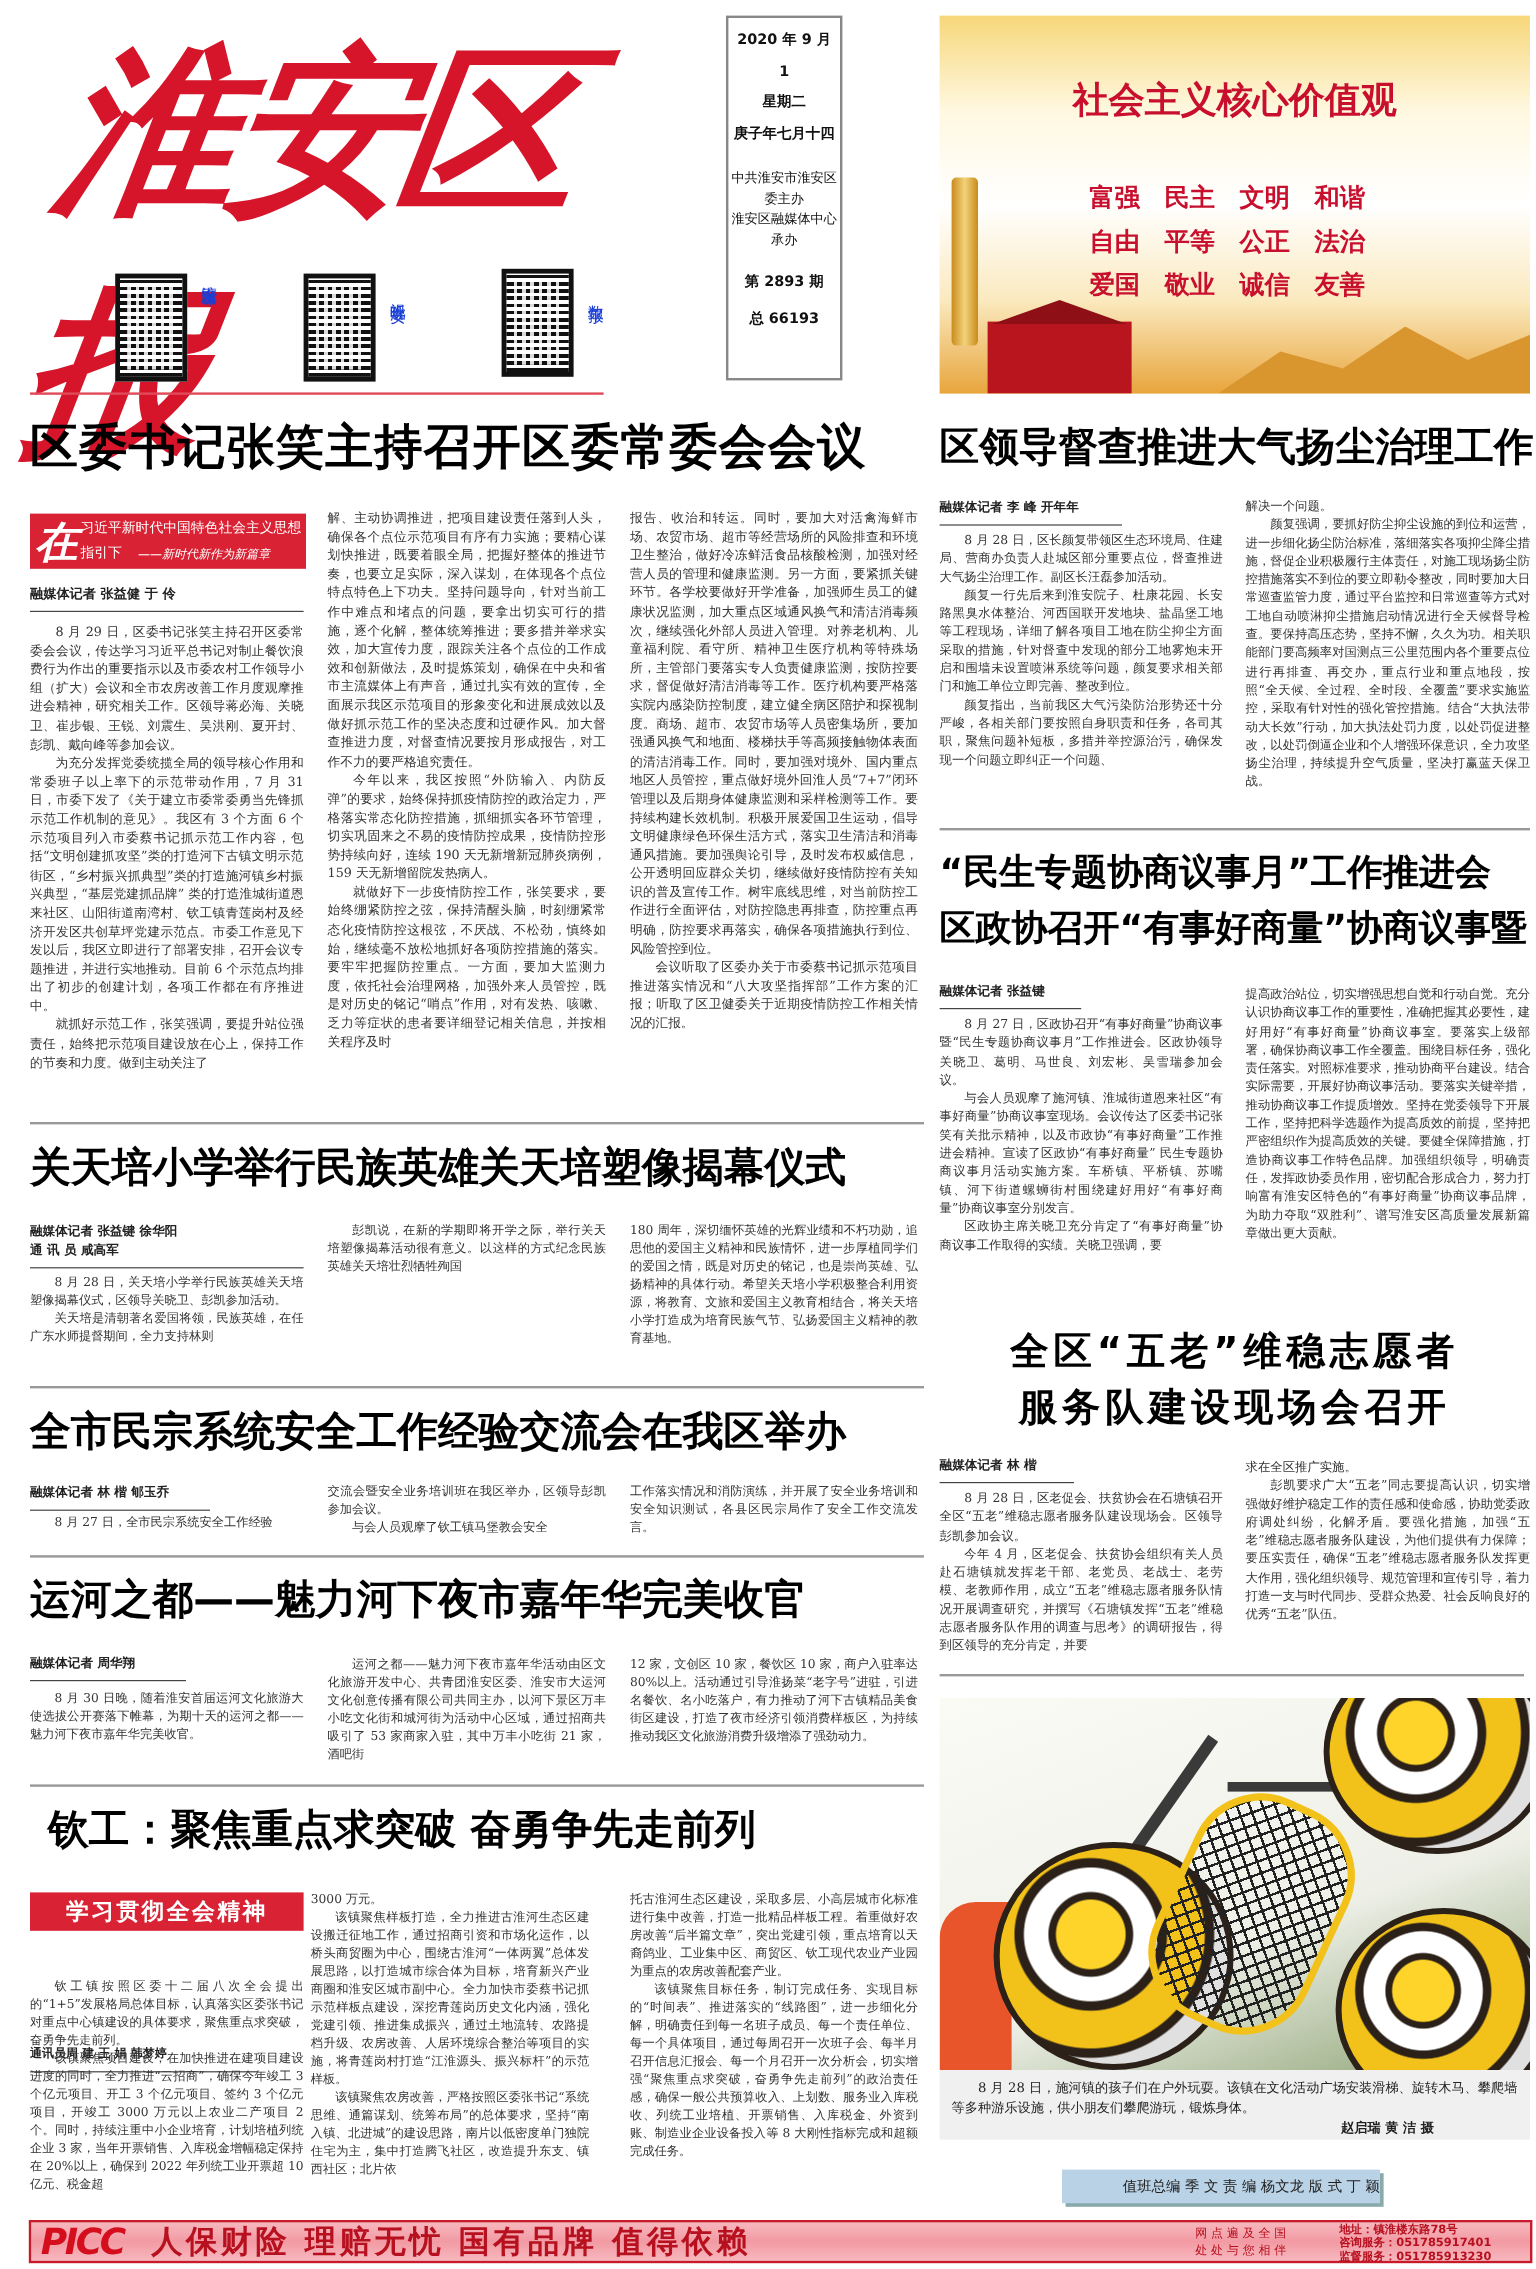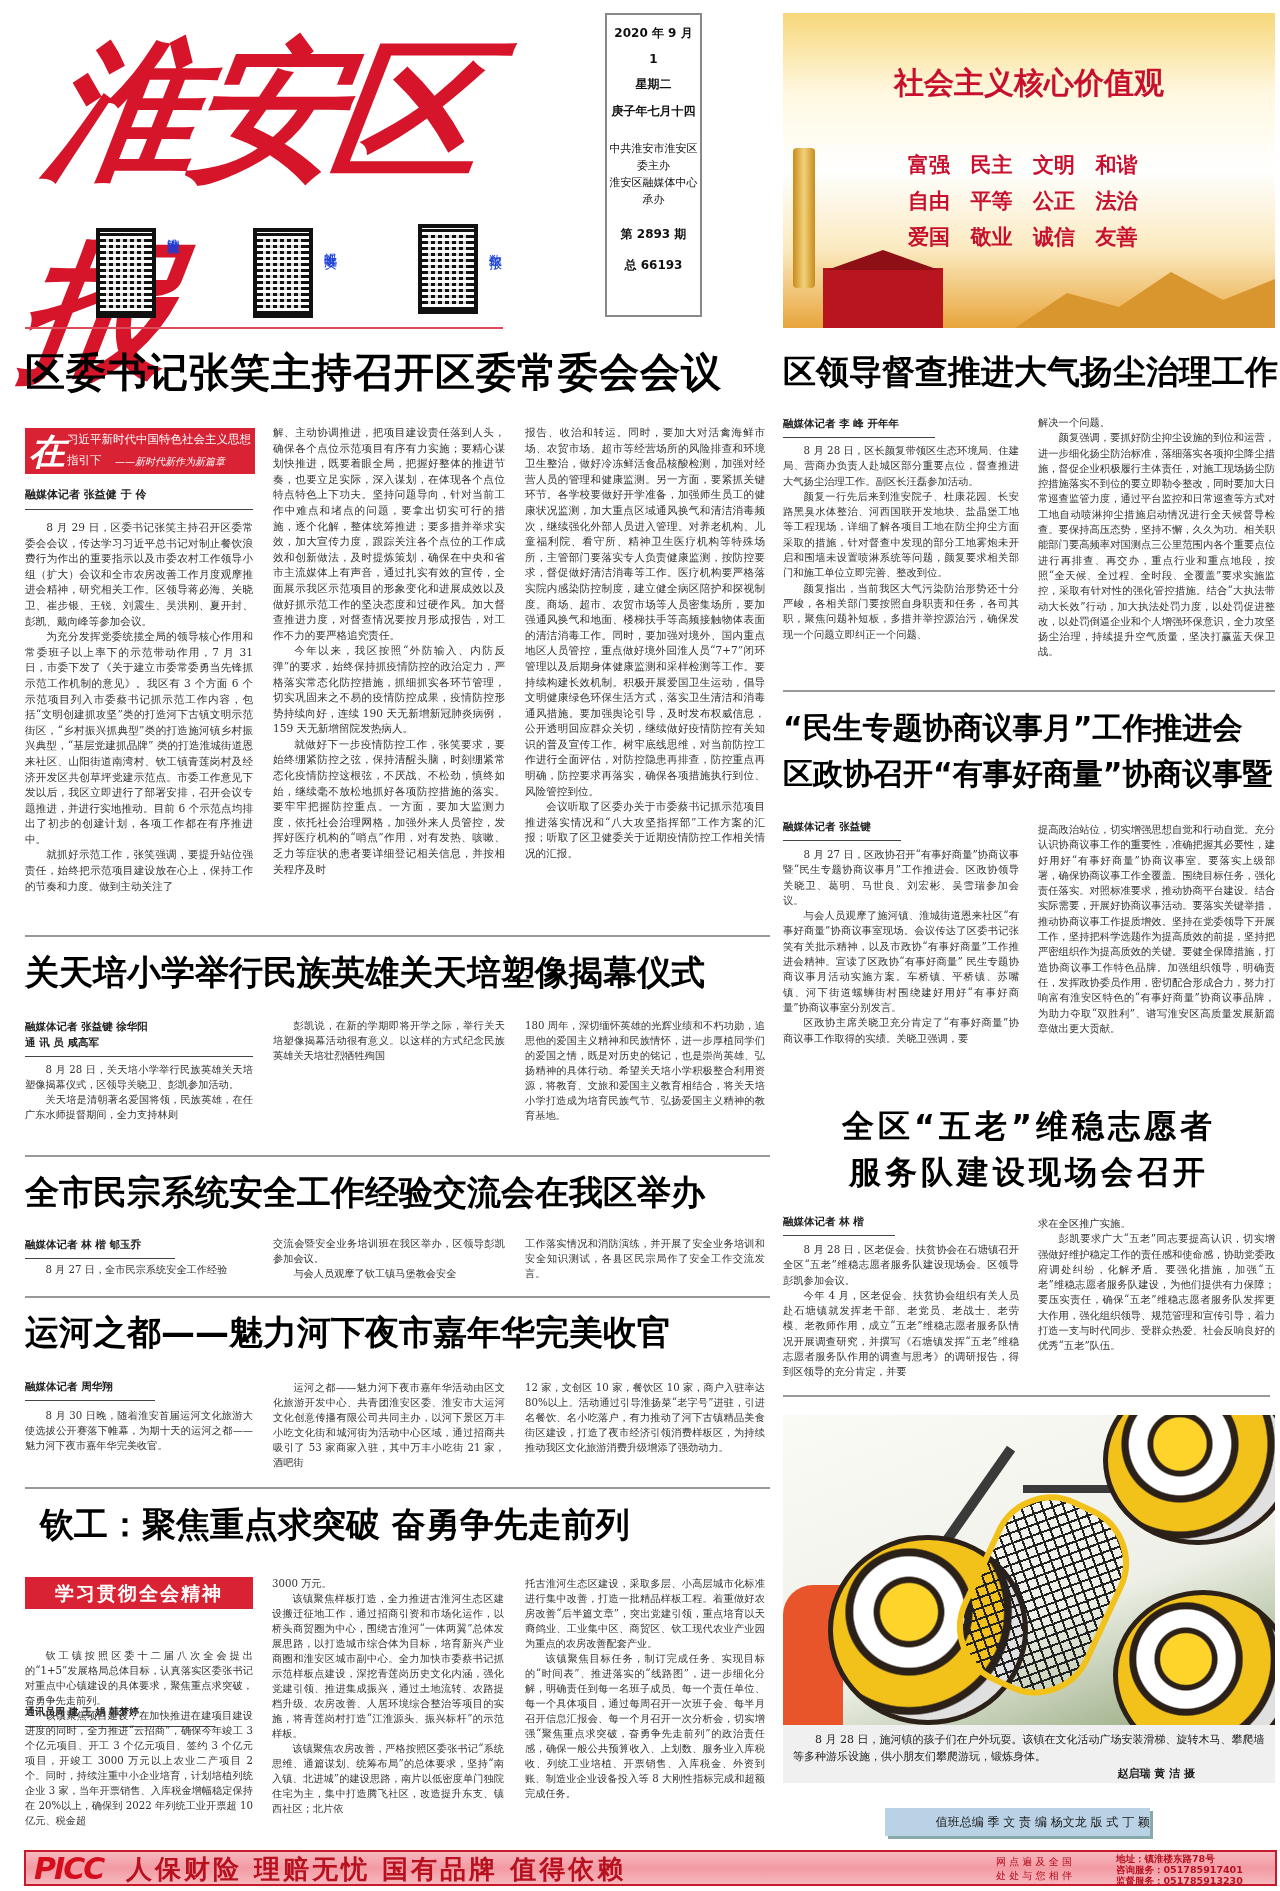--- a/index.html
+++ b/index.html
@@ -103,21 +103,21 @@
 
 <div class="abs byline" style="left:25px;top:487px;width:228px">融媒体记者  张益健  于  伶</div>
 <div class="col body" style="left:25px;top:520px;width:228px">
   <p>8 月 29 日，区委书记张笑主持召开区委常委会会议，传达学习习近平总书记对制止餐饮浪费行为作出的重要指示以及市委农村工作领导小组（扩大）会议和全市农房改善工作月度观摩推进会精神，研究相关工作。区领导蒋必海、关晓卫、崔步银、王锐、刘震生、吴洪刚、夏开封、彭凯、戴向峰等参加会议。</p>
   <p>为充分发挥党委统揽全局的领导核心作用和常委班子以上率下的示范带动作用，7 月 31 日，市委下发了《关于建立市委常委勇当先锋抓示范工作机制的意见》。我区有 3 个方面 6 个示范项目列入市委蔡书记抓示范工作内容，包括“文明创建抓攻坚”类的打造河下古镇文明示范街区，“乡村振兴抓典型”类的打造施河镇乡村振兴典型，“基层党建抓品牌” 类的打造淮城街道恩来社区、山阳街道南湾村、钦工镇青莲岗村及经济开发区共创草坪党建示范点。市委工作意见下发以后，我区立即进行了部署安排，召开会议专题推进，并进行实地推动。目前 6 个示范点均排出了初步的创建计划，各项工作都在有序推进中。</p>
   <p>就抓好示范工作，张笑强调，要提升站位强责任，始终把示范项目建设放在心上，保持工作的节奏和力度。做到主动关注了</p>
 </div>
 <div class="col body" style="left:273px;top:425px;width:232px">
   <p style="text-indent:0">解、主动协调推进，把项目建设责任落到人头，确保各个点位示范项目有序有力实施；要精心谋划快推进，既要着眼全局，把握好整体的推进节奏，也要立足实际，深入谋划，在体现各个点位特点特色上下功夫。坚持问题导向，针对当前工作中难点和堵点的问题，要拿出切实可行的措施，逐个化解，整体统筹推进；要多措并举求实效，加大宣传力度，跟踪关注各个点位的工作成效和创新做法，及时提炼策划，确保在中央和省市主流媒体上有声音，通过扎实有效的宣传，全面展示我区示范项目的形象变化和进展成效以及做好抓示范工作的坚决态度和过硬作风。加大督查推进力度，对督查情况要按月形成报告，对工作不力的要严格追究责任。</p>
   <p>今年以来，我区按照“外防输入、内防反弹”的要求，始终保持抓疫情防控的政治定力，严格落实常态化防控措施，抓细抓实各环节管理，切实巩固来之不易的疫情防控成果，疫情防控形势持续向好，连续 190 天无新增新冠肺炎病例，159 天无新增留院发热病人。</p>
-  <p>就做好下一步疫情防控工作，张笑要求，要始终绷紧防控之弦，保持清醒头脑，时刻绷紧常态化疫情防控这根弦，不厌战、不松劲，慎终如始，继续毫不放松地抓好各项防控措施的落实。要牢牢把握防控重点。一方面，要加大监测力度，依托社会治理网格，加强外来人员管控，发挥好医疗机构的“哨点”作用，对有发热、咳嗽、乏力等症状的患者要详细登记相关信息，并按相关程序及时</p>
+  <p>就做好下一步疫情防控工作，张笑要求，要始终绷紧防控之弦，保持清醒头脑，时刻绷紧常态化疫情防控这根弦，不厌战、不松劲，慎终如始，继续毫不放松地抓好各项防控措施的落实。要牢牢把握防控重点。一方面，要加大监测力度，依托社会治理网格，加强外来人员管控，既是对历史的铭记“哨点”作用，对有发热、咳嗽、乏力等症状的患者要详细登记相关信息，并按相关程序及时</p>
 </div>
 <div class="col body" style="left:525px;top:425px;width:240px">
   <p style="text-indent:0">报告、收治和转运。同时，要加大对活禽海鲜市场、农贸市场、超市等经营场所的风险排查和环境卫生整治，做好冷冻鲜活食品核酸检测，加强对经营人员的管理和健康监测。另一方面，要紧抓关键环节。各学校要做好开学准备，加强师生员工的健康状况监测，加大重点区域通风换气和清洁消毒频次，继续强化外部人员进入管理。对养老机构、儿童福利院、看守所、精神卫生医疗机构等特殊场所，主管部门要落实专人负责健康监测，按防控要求，督促做好清洁消毒等工作。医疗机构要严格落实院内感染防控制度，建立健全病区陪护和探视制度。商场、超市、农贸市场等人员密集场所，要加强通风换气和地面、楼梯扶手等高频接触物体表面的清洁消毒工作。同时，要加强对境外、国内重点地区人员管控，重点做好境外回淮人员“7+7”闭环管理以及后期身体健康监测和采样检测等工作。要持续构建长效机制。积极开展爱国卫生运动，倡导文明健康绿色环保生活方式，落实卫生清洁和消毒通风措施。要加强舆论引导，及时发布权威信息，公开透明回应群众关切，继续做好疫情防控有关知识的普及宣传工作。树牢底线思维，对当前防控工作进行全面评估，对防控隐患再排查，防控重点再明确，防控要求再落实，确保各项措施执行到位、风险管控到位。</p>
   <p>会议听取了区委办关于市委蔡书记抓示范项目推进落实情况和“八大攻坚指挥部”工作方案的汇报；听取了区卫健委关于近期疫情防控工作相关情况的汇报。</p>
 </div>
 
 <div class="abs grayrule" style="left:25px;top:935px;width:745px"></div>
 
 <div class="abs headline" style="left:783px;top:350px;width:492px;font-size:33px">区领导督查推进大气扬尘治理工作</div>
 <div class="abs byline" style="left:783px;top:415px;width:152px;font-size:10.5px">融媒体记者  李  峰    开年年</div>
@@ -194,21 +194,21 @@
 
 <div class="abs grayrule" style="left:25px;top:1487px;width:745px"></div>
 
 <div class="abs headline" style="left:40px;top:1502px;width:720px;font-size:34px">钦工：聚焦重点求突破  奋勇争先走前列</div>
 <div class="abs ribbon" style="left:25px;top:1577px;width:228px;height:32px;font-size:19px;font-weight:bold;text-align:center;line-height:32px;letter-spacing:2px">学习贯彻全会精神</div>
 <div class="abs byline" style="left:25px;top:1704px;width:190px;font-size:10px">通讯员周  建 王  娟  韩梦婷</div>
 <div class="col body" style="left:25px;top:1648px;width:228px;font-size:10.2px;line-height:15px">
   <p>钦工镇按照区委十二届八次全会提出的“1+5”发展格局总体目标，认真落实区委张书记对重点中心镇建设的具体要求，聚焦重点求突破，奋勇争先走前列。</p>
   <p>该镇聚焦项目建设，在加快推进在建项目建设进度的同时，全力推进“云招商”，确保今年竣工 3 个亿元项目、开工 3 个亿元项目、签约 3 个亿元项目，开竣工 3000 万元以上农业二产项目 2 个。同时，持续注重中小企业培育，计划培植列统企业 3 家，当年开票销售、入库税金增幅稳定保持在 20%以上，确保到 2022 年列统工业开票超 10 亿元、税金超</p>
 </div>
-<div class="col body" style="left:272px;top:1576px;width:232px;font-size:10.2px;line-height:15px">
+<div class="col body" style="left:259px;top:1576px;width:232px;font-size:10.2px;line-height:15px">
   <p style="text-indent:0">3000 万元。</p>
   <p>该镇聚焦样板打造，全力推进古淮河生态区建设搬迁征地工作，通过招商引资和市场化运作，以桥头商贸圈为中心，围绕古淮河“一体两翼”总体发展思路，以打造城市综合体为目标，培育新兴产业商圈和淮安区城市副中心。全力加快市委蔡书记抓示范样板点建设，深挖青莲岗历史文化内涵，强化党建引领、推进集成振兴，通过土地流转、农路提档升级、农房改善、人居环境综合整治等项目的实施，将青莲岗村打造“江淮源头、振兴标杆”的示范样板。</p>
   <p>该镇聚焦农房改善，严格按照区委张书记“系统思维、通篇谋划、统筹布局”的总体要求，坚持“南入镇、北进城”的建设思路，南片以低密度单门独院住宅为主，集中打造腾飞社区，改造提升东支、镇西社区；北片依</p>
 </div>
 <div class="col body" style="left:525px;top:1576px;width:240px;font-size:10.2px;line-height:15px">
   <p style="text-indent:0">托古淮河生态区建设，采取多层、小高层城市化标准进行集中改善，打造一批精品样板工程。着重做好农房改善“后半篇文章”，突出党建引领，重点培育以天裔鸽业、工业集中区、商贸区、钦工现代农业产业园为重点的农房改善配套产业。</p>
   <p>该镇聚焦目标任务，制订完成任务、实现目标的“时间表”、推进落实的“线路图”，进一步细化分解，明确责任到每一名班子成员、每一个责任单位、每一个具体项目，通过每周召开一次班子会、每半月召开信息汇报会、每一个月召开一次分析会，切实增强“聚焦重点求突破，奋勇争先走前列”的政治责任感，确保一般公共预算收入、上划数、服务业入库税收、列统工业培植、开票销售、入库税金、外资到账、制造业企业设备投入等 8 大刚性指标完成和超额完成任务。</p>
 </div>
 
 <div class="abs headline" style="left:783px;top:1103px;width:492px;font-size:32px;line-height:46px;text-align:center;letter-spacing:4px">

